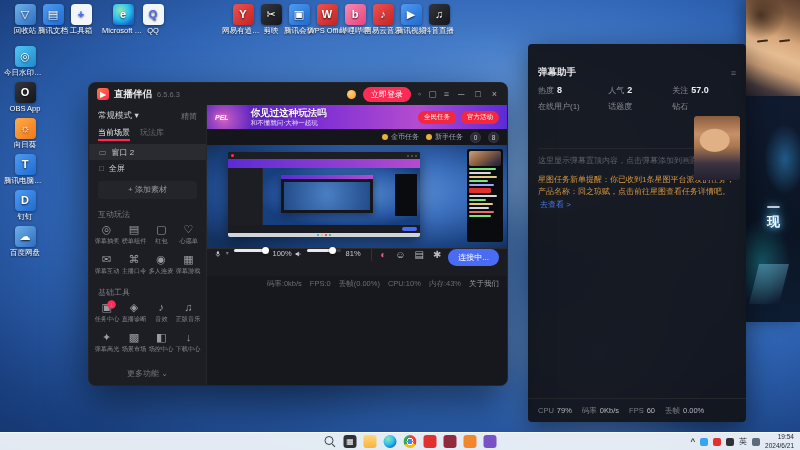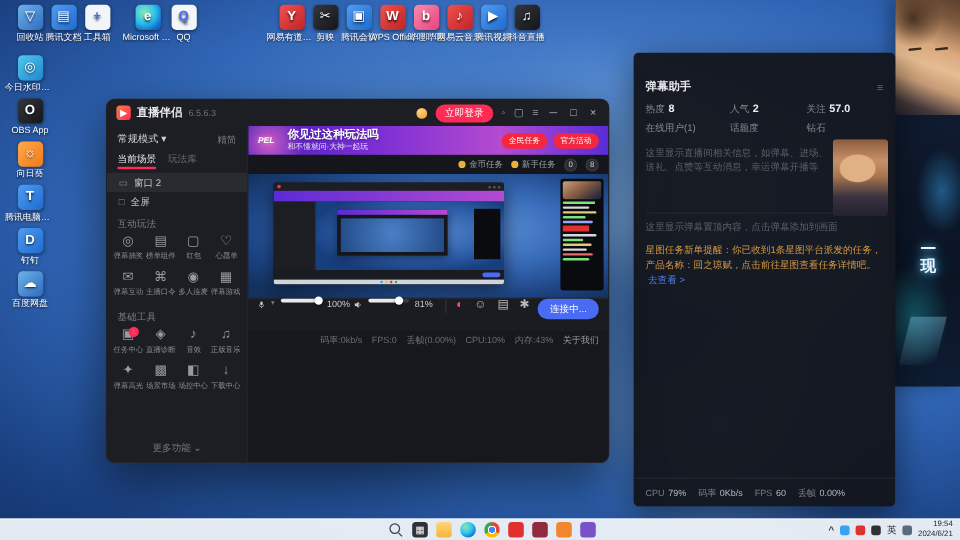--- a/index.html
+++ b/index.html
@@ -58,21 +58,21 @@
 .add-btn{margin:5px 9px;height:18px;line-height:18px;text-align:center;background:#24252b;border-radius:3px;color:#9a9ba2;font-size:8px}
 .sec{font-size:8px;color:#7c7d84;padding:5px 9px 2px;text-align:left}
 .sgrid{display:grid;grid-template-columns:repeat(4,1fr);row-gap:2px;padding:1px 4px}
 .cell{display:flex;flex-direction:column;align-items:center;gap:1px;height:28px;position:relative;cursor:pointer}
 .cell i{font-style:normal;font-size:11px;color:#9a9ba2;line-height:13px}
 .cell span{font-size:6.5px;color:#8a8b90;transform:scale(.95);white-space:nowrap}
 .badge{position:absolute;top:-1px;right:4px;min-width:9px;height:9px;border-radius:5px;background:#fe2c55;color:#fff;font-size:6px;line-height:9px;text-align:center;padding:0 1px}
 .more-row{margin-top:auto;text-align:center;padding:5px 0 6px;font-size:8px;color:#77787e}
 
 .main{flex:1;display:flex;flex-direction:column;min-width:0}
-.banner{height:24px;flex:0 0 24px;position:relative;display:flex;align-items:center;gap:11px;padding:0 8px;background:linear-gradient(90deg,#4a1fb8 0%,#7b2ed4 35%,#b44bd0 70%,#5b2bd6 100%);overflow:hidden}
+.banner{height:24px;flex:0 0 24px;position:relative;display:flex;align-items:center;gap:22px;padding:0 8px;background:linear-gradient(90deg,#4a1fb8 0%,#7b2ed4 35%,#b44bd0 70%,#5b2bd6 100%);overflow:hidden}
 .banner::before{content:"";position:absolute;left:0;top:0;bottom:0;width:56px;background:radial-gradient(circle at 30% 60%,rgba(255,120,200,.7),rgba(255,120,200,0) 70%)}
 .bn-tag{position:relative;color:#fff;font-size:7px;font-weight:bold;font-style:italic;text-shadow:0 0 4px #ff7ac8}
 .bn-txt{position:relative;display:flex;flex-direction:column;line-height:1.1}
 .bn-title{color:#fff;font-size:9.5px;font-weight:bold;text-shadow:0 1px 2px rgba(0,0,0,.4)}
 .bn-sub{color:rgba(255,255,255,.85);font-size:6.5px}
 .bn-badges{position:relative;margin-left:auto;display:flex;gap:5px}
 .bn-pill{background:#f5273f;color:#fff;font-size:6.5px;padding:2px 6px;border-radius:8px;white-space:nowrap}
 .toolbar{height:16px;flex:0 0 16px;background:#15161b;display:flex;align-items:center;justify-content:flex-end;gap:7px;padding:0 8px}
 .chip{display:flex;align-items:center;gap:3px;font-size:7px;color:#9aa0a8}
 .chip i{width:6px;height:6px;border-radius:50%;background:#e8b13c;font-style:normal}
@@ -317,21 +317,20 @@
       </div>
     <div class="stat">
         <span class="sl">话题度</span>
         <span class="sv"></span>
       </div>
     <div class="stat">
         <span class="sl">钻石</span>
         <span class="sv"></span>
       </div>
   </div>
-  <div class="p-msghint">这里显示直播间相关信息，如弹幕、进场、送礼、点赞等互动消息，幸运弹幕开播等</div>
   <div class="p-card"></div>
   <div class="p-count">0条</div>
   <hr class="p-div">
   <div class="p-pinned">这里显示弹幕置顶内容，点击弹幕添加到画面</div>
   <div class="p-notice"><span>星图任务新单提醒：你已收到1条星图平台派发的任务，产品名称：回之琼赋，点击前往星图查看任务详情吧。</span><a href="#">去查看 &gt;</a></div>
   <div class="p-spacer"></div>
   <div class="p-foot">
     <span class="pf">
         <span class="sl">CPU</span>
         <span class="sv">79%</span>
@@ -378,20 +377,21 @@
         <span class="dim">玩法库</span>
       </div>
       <div class="src on">
           <i>▭</i>
           <span>窗口 2</span>
         </div>
       <div class="src">
           <i>□</i>
           <span>全屏</span>
         </div>
+      <div class="add-btn"><span>+</span> <span>添加素材</span></div>
       <div class="sec">互动玩法</div>
       <div class="sgrid">
         <div class="cell">
             <i>◎</i>
             <span>弹幕抽奖</span>
           </div>
         <div class="cell">
             <i>▤</i>
             <span>榜单组件</span>
           </div>

